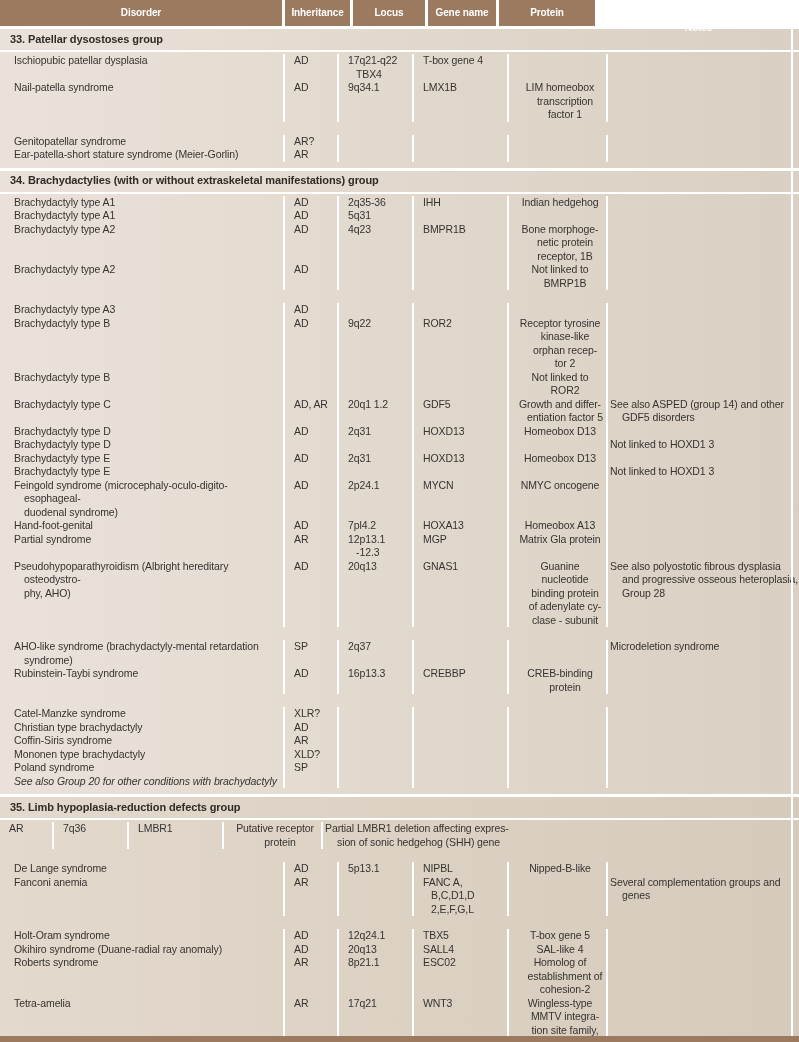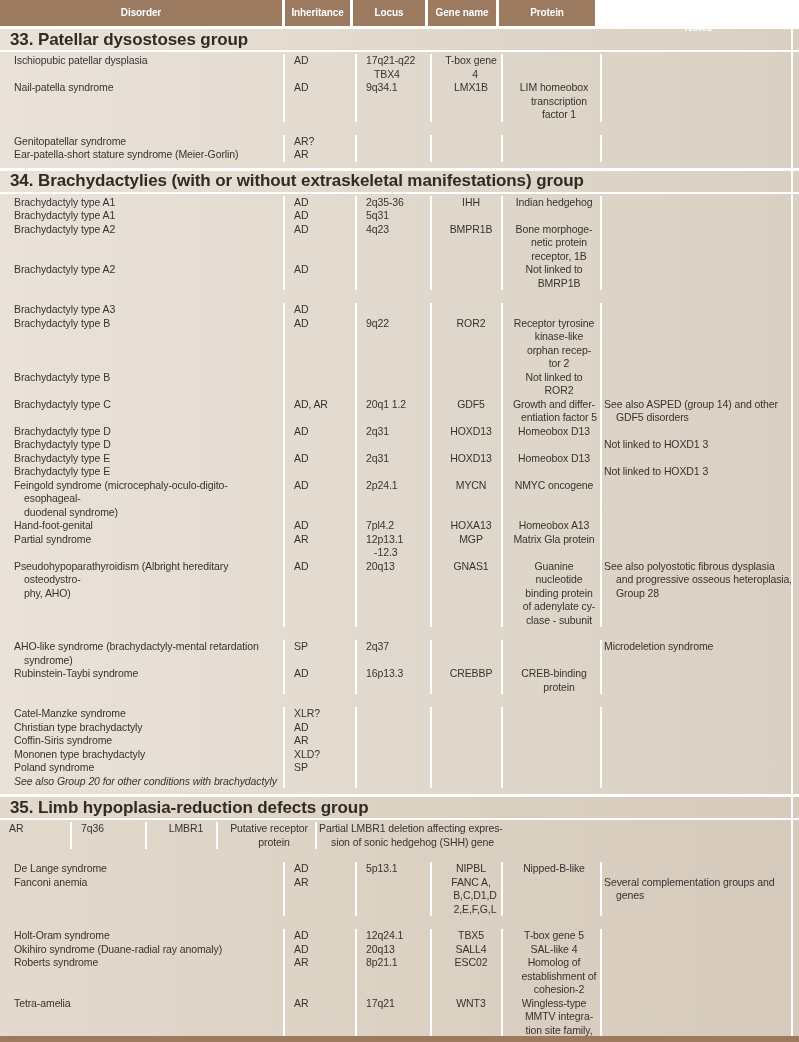--- a/index.html
+++ b/index.html
@@ -23,42 +23,42 @@
     box-sizing:border-box;border-right:3px solid #fff;
   }
   .th:last-child{border-right:none;}
   
   .w0{width:285px;} .w1{width:68px;} .w2{width:75px;}
   .w3{width:71px;} .w4{width:99px;} .w5{width:201px;margin-top:28px;}
   
   .band{
     height:21px;margin:3px 0 2px 0;
     display:flex;align-items:center;
-    font-weight:bold;font-size:17px;color:#2f2b26;
+    font-weight:bold;font-size:11px;color:#2f2b26;
     padding-left:10px;box-sizing:border-box;
     background:linear-gradient(90deg,#eae2d9,#d9cfc2);
   }
   .band.dark{background:linear-gradient(90deg,#e3d9cc,#d5cabb);}
   
   .rows{
     background:linear-gradient(90deg,#eae2d9,#d9cfc2);
     padding:2px 0 6px 0;
   }
   .rows.dark{background:linear-gradient(90deg,#e3d9cc,#d5cabb);}
   .row{display:flex;min-height:13.5px;}
   .row.pad-after{margin-bottom:13px;}
   .row.italic .c-dis .txt{font-style:italic;}
   .cell{box-sizing:border-box;border-right:2px solid #fff;flex-shrink:0;}
   .cell:last-child{border-right:none;}
   .txt{display:block;white-space:pre-line;}
   
   .c-dis{width:285px;} .c-dis .txt{padding-left:24px;text-indent:-10px;padding-right:6px;}
-  .c-inh{width:72px;}  .c-inh .txt{padding-left:9px;}
+  .c-inh{width:54px;}  .c-inh .txt{padding-left:9px;}
   .c-loc{width:75px;}  .c-loc .txt{padding-left:17px;text-indent:-8px;}
-  .c-gene{width:71px;text-align:center;} .c-gene .txt{padding-left:17px;text-indent:-8px;}
+  .c-gene{width:95px;} .c-gene .txt{padding-left:17px;text-indent:-8px;}
   .c-pro{width:99px;}  .c-pro .txt{padding-left:17px;text-indent:-10px;padding-right:2px;text-align:center;}
   .c-not{width:201px;} .c-not .txt{padding-left:14px;text-indent:-12px;padding-right:4px;}
   
   .right-line{position:absolute;top:0;left:791px;width:2px;height:1036px;background:#fff;}
   .bottom-strip{position:absolute;left:0;bottom:0;width:799px;height:6px;background:var(--header-bg,#9b7a60);}
 </style>
 </head>
 <body>
 
 <div class="page">

